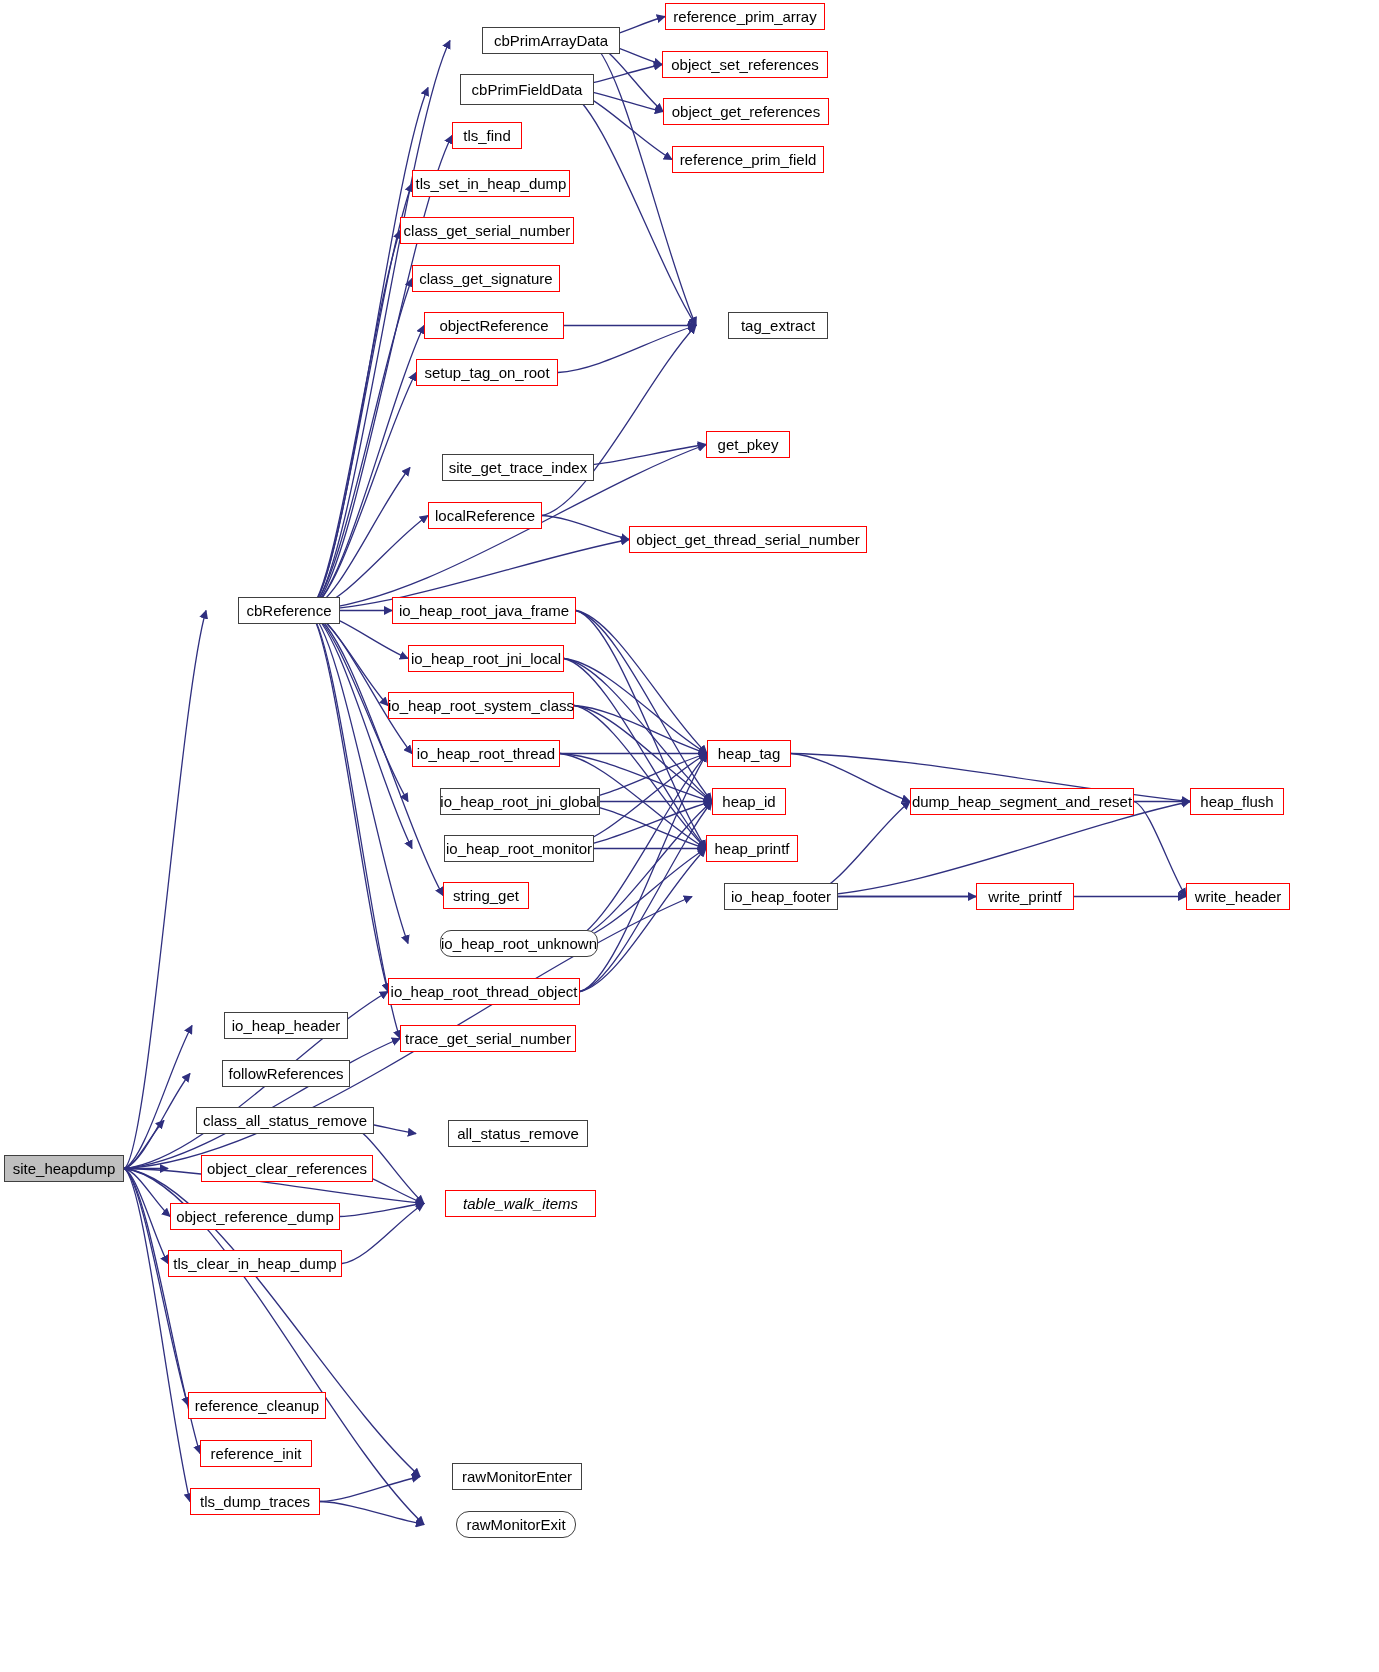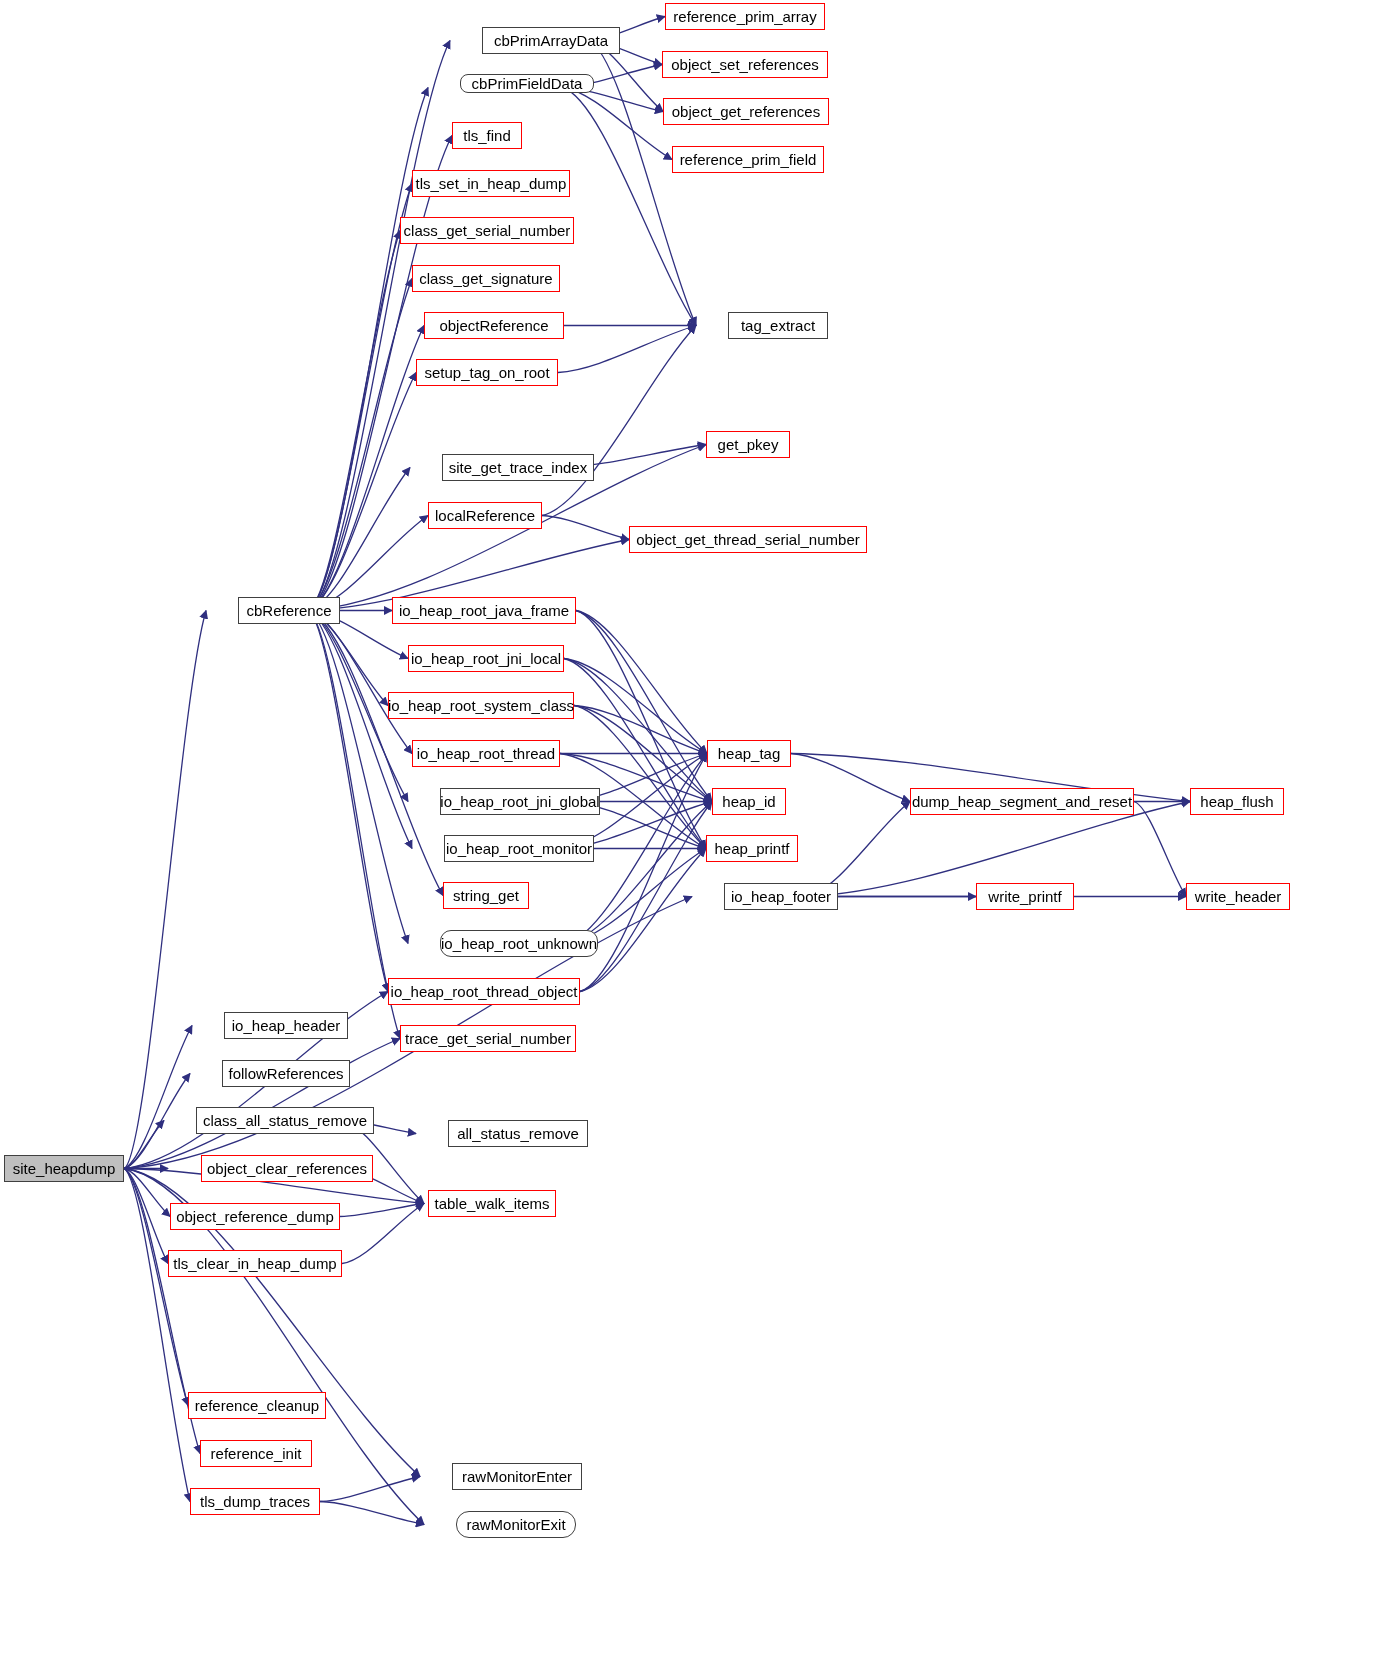--- a/index.html
+++ b/index.html
@@ -116,21 +116,21 @@
         <path d="M 320 1501.5 C 351.2 1502.65, 390.72 1518.06, 424 1524.5" fill="none" stroke="#2f2f7f" stroke-width="1.3" marker-end="url(#arrow)"></path>
       </g>
   </svg>
   <div id="node-layer">
       <div class="node black" style="left: 450px; top: 27px; width: 138px; height: 27px;">
         <span class="nlabel">cbPrimArrayData</span>
       </div>
       <div class="node red" style="left: 665px; top: 3px; width: 160px; height: 27px;">
         <span class="nlabel">reference_prim_array</span>
       </div>
-      <div class="node black" style="left: 428px; top: 74px; width: 134px; height: 19px; border-radius: 8px;">
+      <div class="node black" style="left: 428px; top: 74px; width: 134px; height: 31px;">
         <span class="nlabel">cbPrimFieldData</span>
       </div>
       <div class="node red" style="left: 662px; top: 51px; width: 166px; height: 27px;">
         <span class="nlabel">object_set_references</span>
       </div>
       <div class="node red" style="left: 663px; top: 98px; width: 166px; height: 27px;">
         <span class="nlabel">object_get_references</span>
       </div>
       <div class="node red" style="left: 672px; top: 146px; width: 152px; height: 27px;">
         <span class="nlabel">reference_prim_field</span>
@@ -236,21 +236,21 @@
       </div>
       <div class="node black" style="left: 416px; top: 1120px; width: 140px; height: 27px;">
         <span class="nlabel">all_status_remove</span>
       </div>
       <div class="node cur" style="left: 4px; top: 1155px; width: 120px; height: 27px;">
         <span class="nlabel">site_heapdump</span>
       </div>
       <div class="node red" style="left: 168px; top: 1155px; width: 172px; height: 27px; margin-left: 33px;">
         <span class="nlabel">object_clear_references</span>
       </div>
-      <div class="node red" style="left: 428px; top: 1190px; width: 128px; height: 27px;">
+      <div class="node red" style="left: 445px; top: 1190px; width: 151px; height: 27px; font-style: italic;">
         <span class="nlabel">table_walk_items</span>
       </div>
       <div class="node red" style="left: 170px; top: 1203px; width: 170px; height: 27px;">
         <span class="nlabel">object_reference_dump</span>
       </div>
       <div class="node red" style="left: 168px; top: 1250px; width: 174px; height: 27px;">
         <span class="nlabel">tls_clear_in_heap_dump</span>
       </div>
       <div class="node red" style="left: 188px; top: 1392px; width: 138px; height: 27px;">
         <span class="nlabel">reference_cleanup</span>

